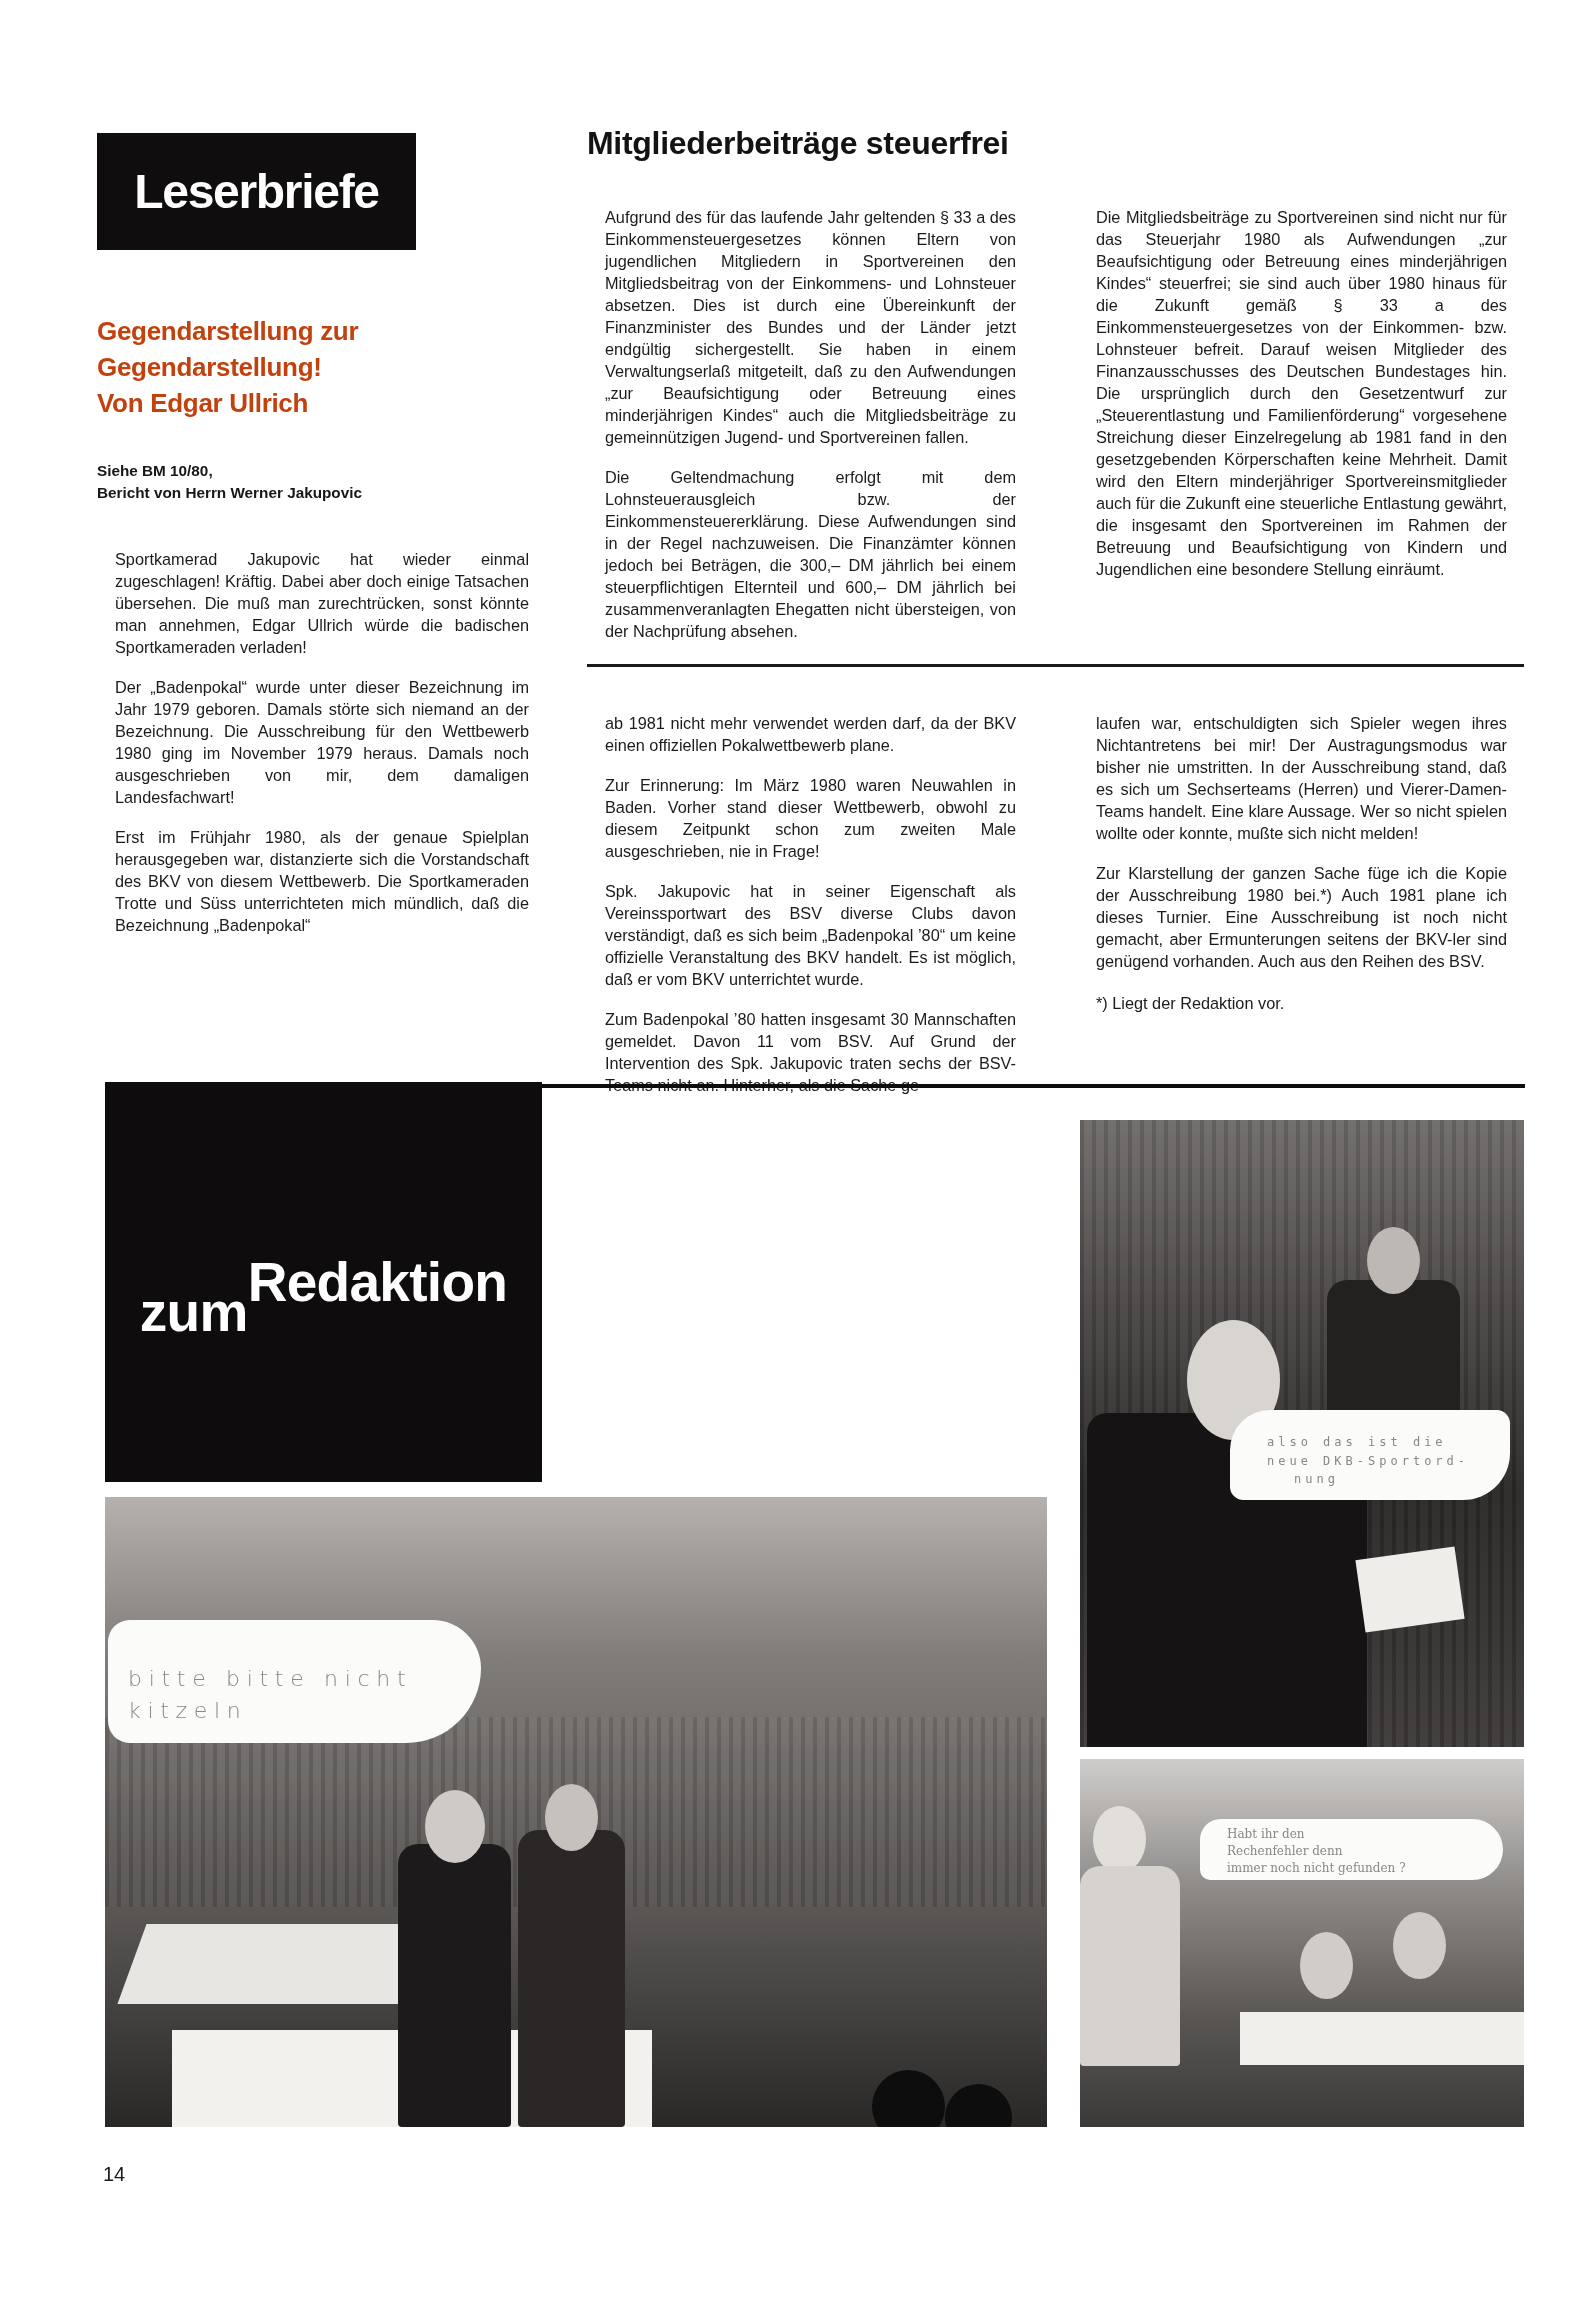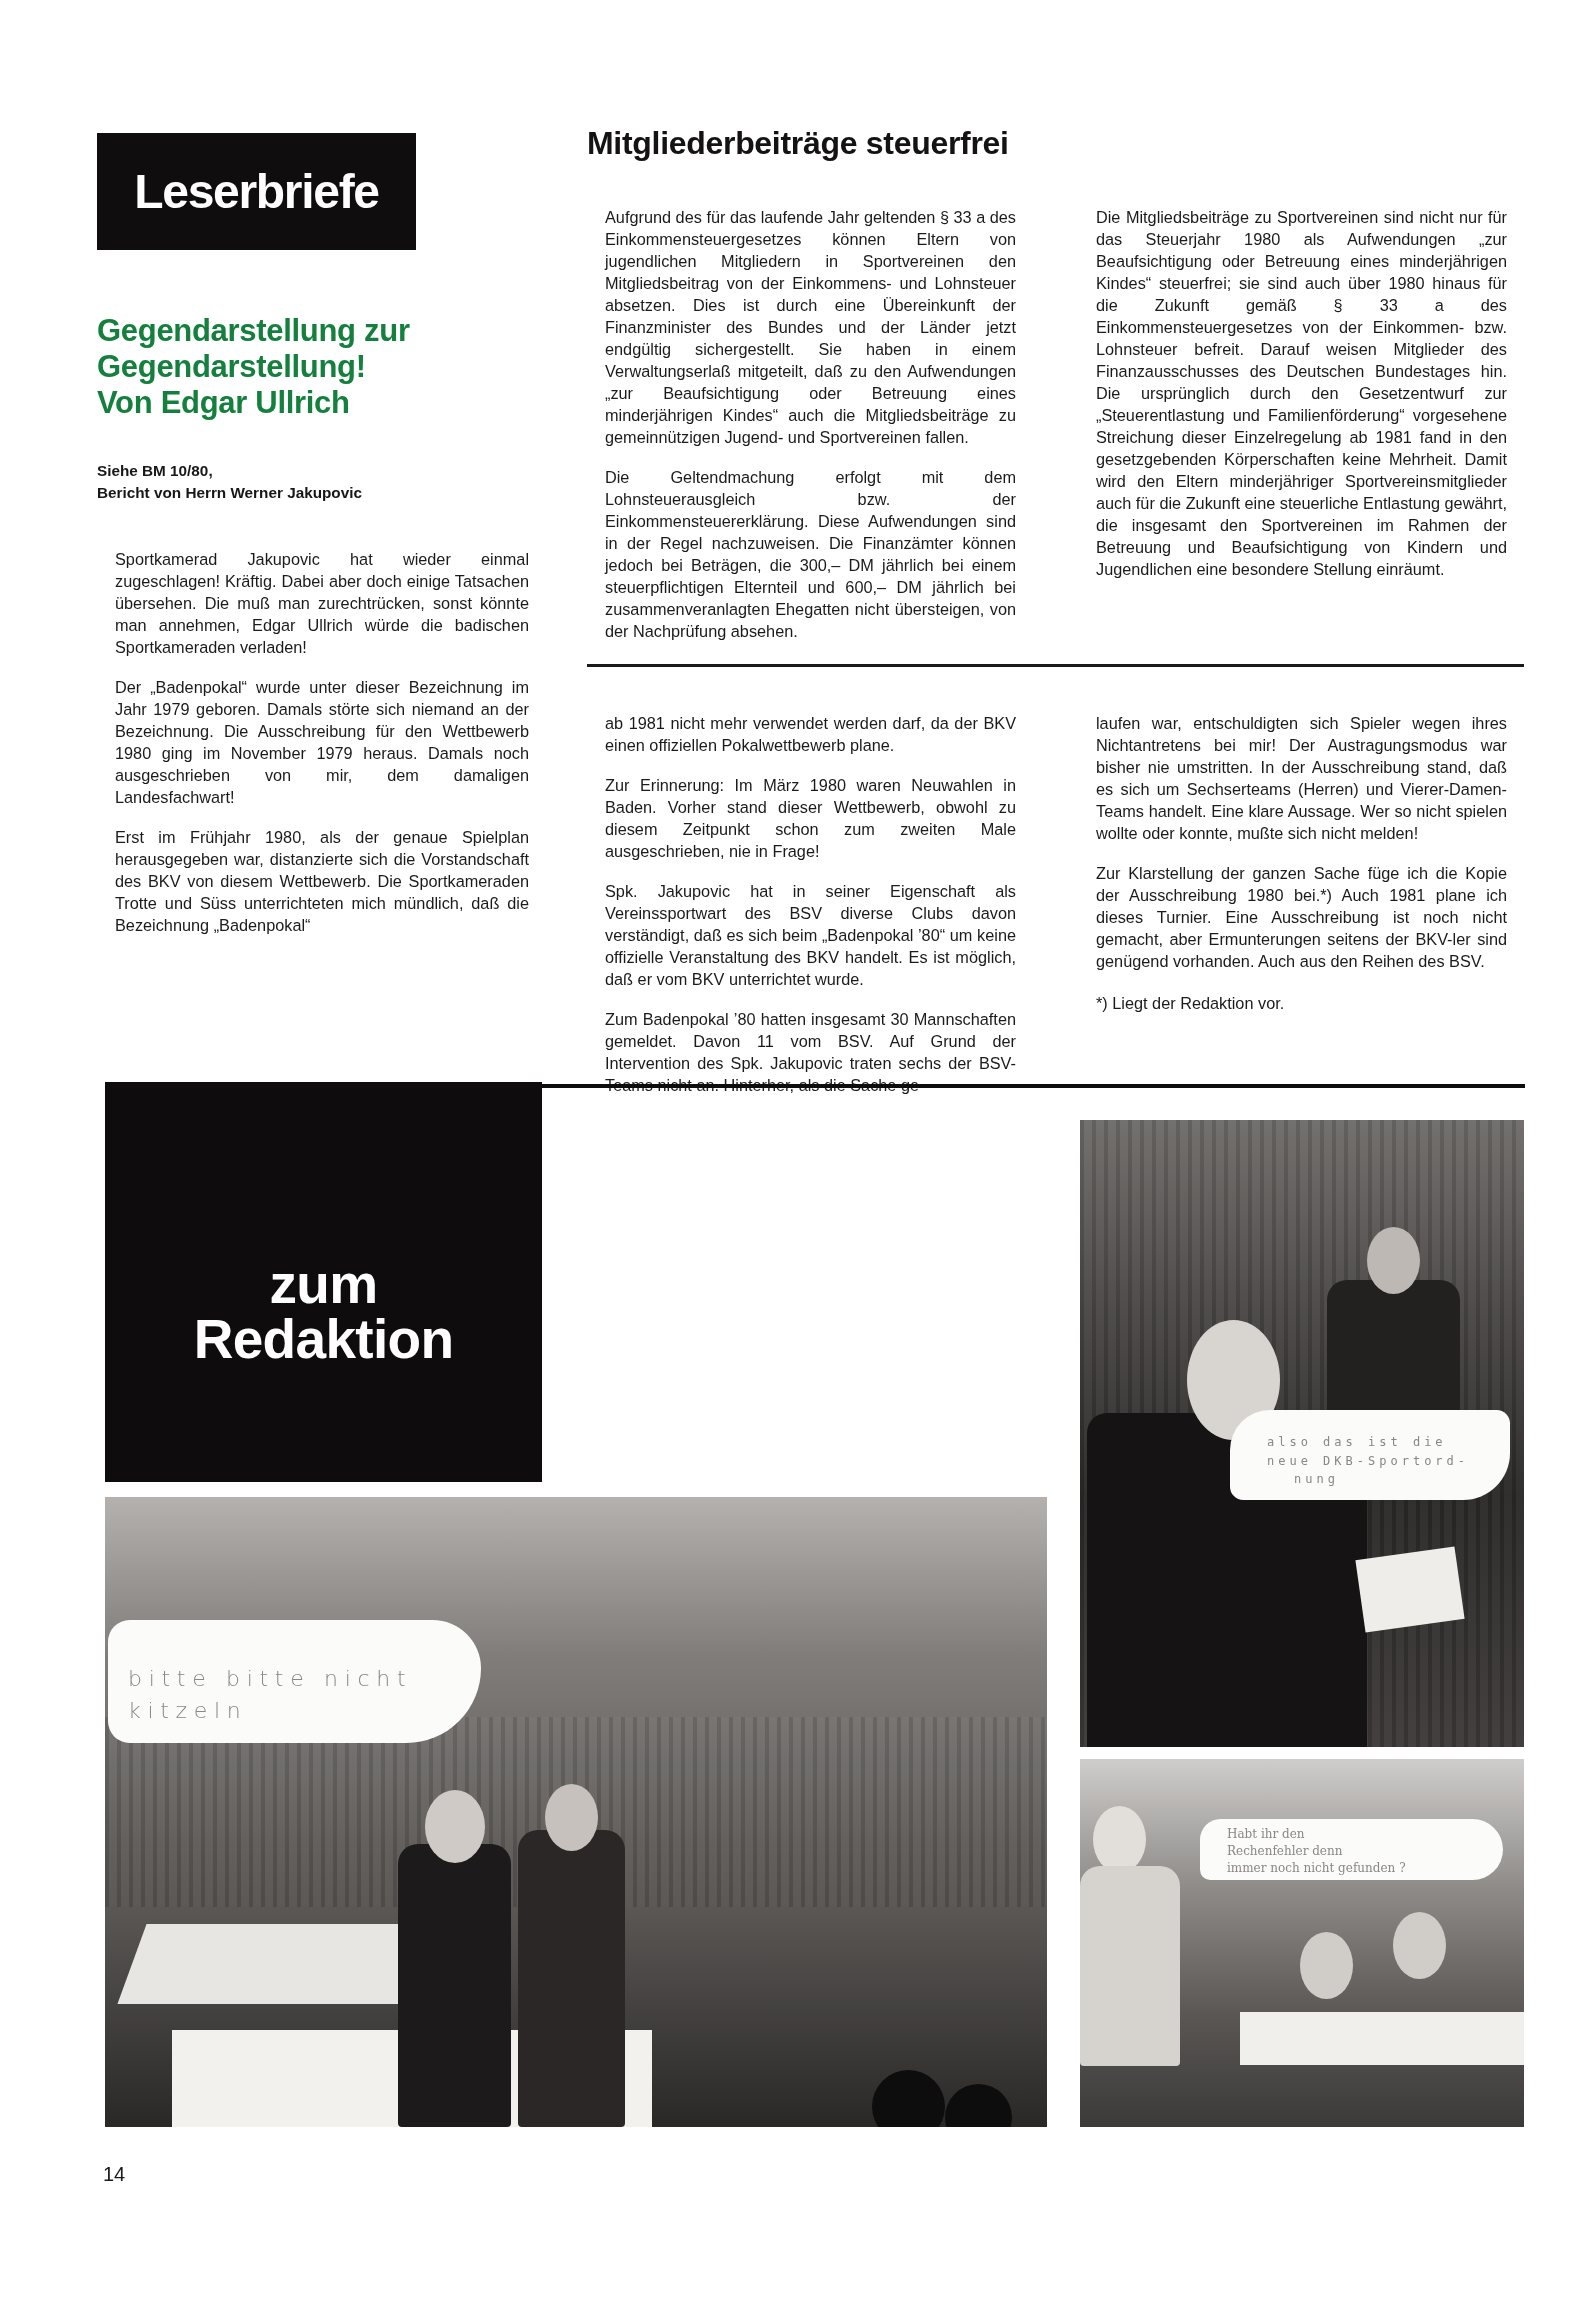--- a/index.html
+++ b/index.html
@@ -5,41 +5,41 @@
   html, body { margin: 0; padding: 0; background: #ffffff; }
   body { width: 1596px; height: 2319px; position: relative; overflow: hidden;
          font-family: "Liberation Sans", sans-serif; color: #161616; }
   .abs { position: absolute; }
 
   
   .banner-leser { left: 97px; top: 133px; width: 319px; height: 117px; background: #0f0d0d;
                   display: flex; align-items: center; justify-content: center; }
   .banner-leser span { color: #fff; font-weight: bold; font-size: 48px; letter-spacing: -1.3px; }
 
-  .headline { left: 97px; top: 313px; width: 427px; font-weight: bold; font-size: 31px; line-height: 36px;
-              letter-spacing: -0.3px; color: #15803d; }
+  .headline { left: 97px; top: 313px; width: 427px; font-weight: bold; font-size: 26px; line-height: 36px;
+              letter-spacing: -0.3px; color: #c2410c; }
   .subhead { left: 97px; top: 460px; width: 427px; font-weight: bold; font-size: 15.3px; line-height: 22px; color: #181616; }
 
   .col { font-size: 16.3px; line-height: 22px; text-align: justify; color: #1c1a1a; }
   .col p { margin: 18px; }
   .col1 { left: 97px; top: 530px; width: 450px; }
 
   .mtitle { left: 587px; top: 125px; font-weight: bold; font-size: 32px; letter-spacing: -0.3px; color: #141212; }
   .col2 { left: 587px; top: 188px; width: 447px; }
   .col3 { left: 1078px; top: 188px; width: 447px; }
   .rule1 { left: 587px; top: 664px; width: 937px; height: 2.7px; background: #1a1a1a; }
   .col4 { left: 587px; top: 694px; width: 447px; }
   .col5 { left: 1078px; top: 694px; width: 447px; }
   .footnote { margin-top: 20px !important; }
 
   .rule2 { left: 529px; top: 1084px; width: 996px; height: 4px; background: #0d0d0d; }
 
   
   .banner-schm { left: 105px; top: 1082px; width: 437px; height: 400px; background: #0e0c0c;
-                 display: flex; flex-direction: column; align-items: center; justify-content: center; }
+                 display: flex; flex-direction: row; align-items: center; justify-content: center; }
   .banner-schm span { color: #fff; font-weight: bold; font-size: 55px; line-height: 55px; letter-spacing: -0.7px; }
   .banner-schm .l1 { margin-top: 60px; }
 
   
   .photo { overflow: hidden; }
   .photo-1 { left: 1080px; top: 1120px; width: 444px; height: 627px;
              background: linear-gradient(180deg,#6f6c6a 0%,#4a4746 30%,#2b2928 60%,#3d3a39 100%); }
   .photo-2 { left: 1080px; top: 1759px; width: 444px; height: 368px;
              background: linear-gradient(180deg,#cfcdcb 0%,#8e8b89 35%,#595654 70%,#3c3a39 100%); }
   .photo-3 { left: 105px; top: 1497px; width: 942px; height: 630px;

